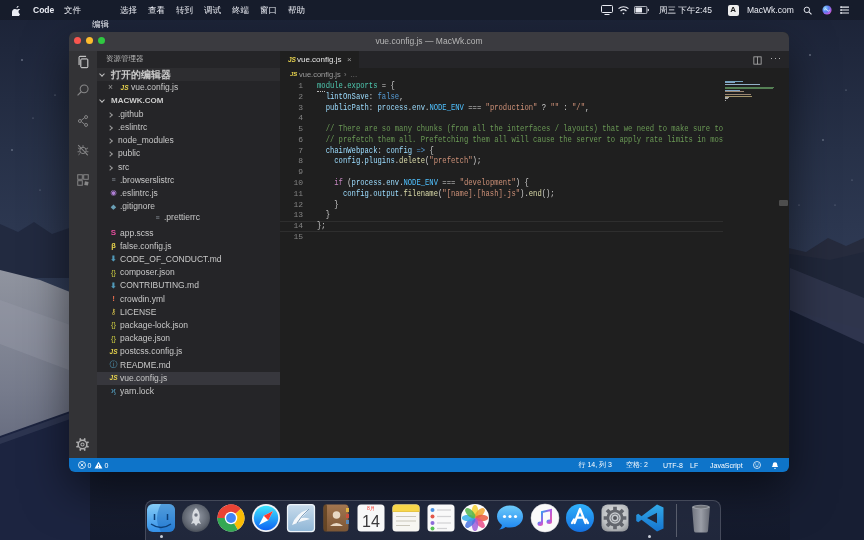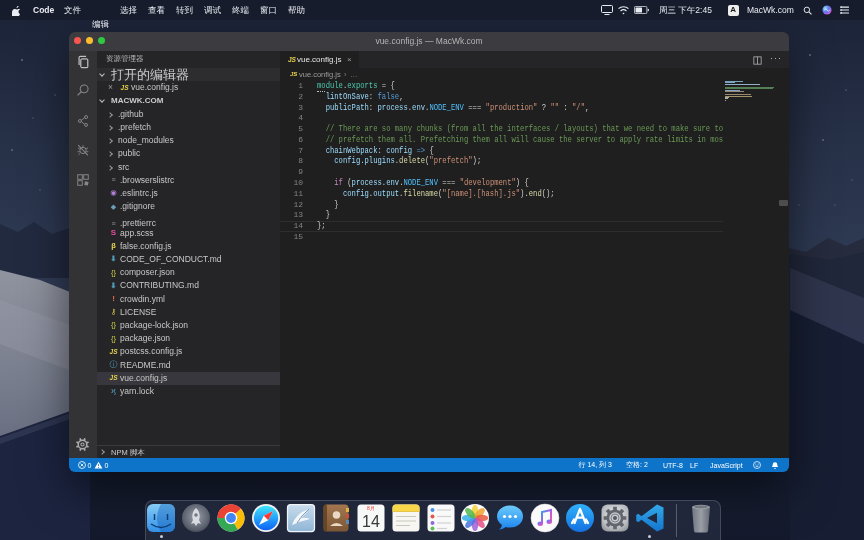--- a/index.html
+++ b/index.html
@@ -191,39 +191,39 @@
       <svg class="act" style="top:385.5px; opacity:0.8; width:15px; height:15px; left:6px;" viewBox="0 0 16 16">
           <circle cx="8" cy="8" r="4.6" fill="none" stroke="#ccc" stroke-width="1.6"></circle>
           <circle cx="8" cy="8" r="1.7" fill="none" stroke="#ccc" stroke-width="1.1"></circle>
           <path d="M12.4 9.8 L14.5 10.7 M9.8 12.4 L10.7 14.5 M6.2 12.4 L5.3 14.5 M3.6 9.8 L1.5 10.7 M3.6 6.2 L1.5 5.3 M6.2 3.6 L5.3 1.5 M9.8 3.6 L10.7 1.5 M12.4 6.2 L14.5 5.3" stroke="#ccc" stroke-width="1.8"></path>
         </svg>
     </div>
     <div id="sidebar">
       <div class="shead" style="top:3px;">资源管理器</div>
       <div class="sect" style="top:17px; background:#2d2d30;">
           <span class="chev"><span class="chevD"></span></span>
-          <span class="lbl" style="font-size:13px;">打开的编辑器</span>
+          <span class="lbl" style="font-size:10px;font-weight:bold;">打开的编辑器</span>
         </div>
       <div class="row" style="top:30.3px;">
           <span style="position:absolute;left:11px;color:#999;">×</span>
           <span class="ic" style="left:23px;"><b style="color:#e8d44d;font-size:6.5px;font-style:italic;">JS</b></span>
           <span class="nm" style="left:34px;">vue.config.js</span>
         </div>
       <div class="sect" style="top:43.4px;">
           <span class="chev"><span class="chevD"></span></span>
           <span class="lbl" style="font-weight:bold;">MACWK.COM</span>
         </div>
       <div id="tree">
 <div class="row" style="top:56.7px;">
             <span class="fchev"><span class="chevR"></span></span>
             <span class="fnm">.github</span>
           </div>
 <div class="row" style="top:69.9px;">
             <span class="fchev"><span class="chevR"></span></span>
-            <span class="fnm">.prefetch</span>
+            <span class="fnm">.eslintrc</span>
           </div>
 <div class="row" style="top:83.1px;text-align:right;">
             <span class="fchev"><span class="chevR"></span></span>
             <span class="fnm">node_modules</span>
           </div>
 <div class="row" style="top:96.3px;">
             <span class="fchev"><span class="chevR"></span></span>
             <span class="fnm">public</span>
           </div>
 <div class="row" style="top:109.5px;">
@@ -235,21 +235,21 @@
             <span class="nm">.browserslistrc</span>
           </div>
 <div class="row" style="top:135.9px;">
             <span class="ic" style="color:#b180d7;font-size:7.5px;">◉</span>
             <span class="nm">.eslintrc.js</span>
           </div>
 <div class="row" style="top:149.1px;">
             <span class="ic" style="color:#6a9fb5;font-size:7px;">◆</span>
             <span class="nm">.gitignore</span>
           </div>
-<div class="row" style="top:166px;">
+<div class="row" style="top:160px;margin-left:44px;">
             <span class="ic" style="color:#8a9199;font-size:7px;">≡</span>
             <span class="nm">.prettierrc</span>
           </div>
 <div class="row" style="top:175.5px;">
             <span class="ic" style="color:#e64d9e;font-weight:bold;font-size:8px;">S</span>
             <span class="nm">app.scss</span>
           </div>
 <div class="row" style="top:188.7px;">
             <span class="ic" style="color:#e8d44d;font-weight:bold;font-size:7.5px;">β</span>
             <span class="nm">false.config.js</span>
@@ -292,24 +292,20 @@
           </div>
 <div class="row" style="top:320.7px; background:#37373d;">
             <span class="ic" style="color:#e8d44d;font-weight:bold;font-style:italic;font-size:6.5px;">JS</span>
             <span class="nm">vue.config.js</span>
           </div>
 <div class="row" style="top:333.9px;">
             <span class="ic" style="color:#519aba;font-size:8px;">ϗ</span>
             <span class="nm">yarn.lock</span>
           </div>
 </div>
-      <div class="sect" style="top:394px; border-top:1px solid #3a3a3a;">
-          <span class="chev"><span class="chevR" style="border-color:#9a9a9a;"></span></span>
-          <span class="lbl" style="font-size:7.5px;">NPM 脚本</span>
-        </div>
     </div>
     <div id="editor">
       <div id="tabbar">
         <div id="tab1">
             <span style="position:absolute;left:8px;top:0;color:#e8d44d;font-size:6.5px;font-weight:bold;font-style:italic;">JS</span>
             <span style="position:absolute;left:17px;">vue.config.js</span>
             <span style="position:absolute;left:67px;color:#9a9a9a;">×</span>
           </div>
         <svg style="position:absolute;right:27px;top:4.5px;width:9px;height:9px;" viewBox="0 0 16 16">
             <rect x="1.5" y="1.5" width="13" height="13" fill="none" stroke="#b5b5b5" stroke-width="1.4"></rect>

